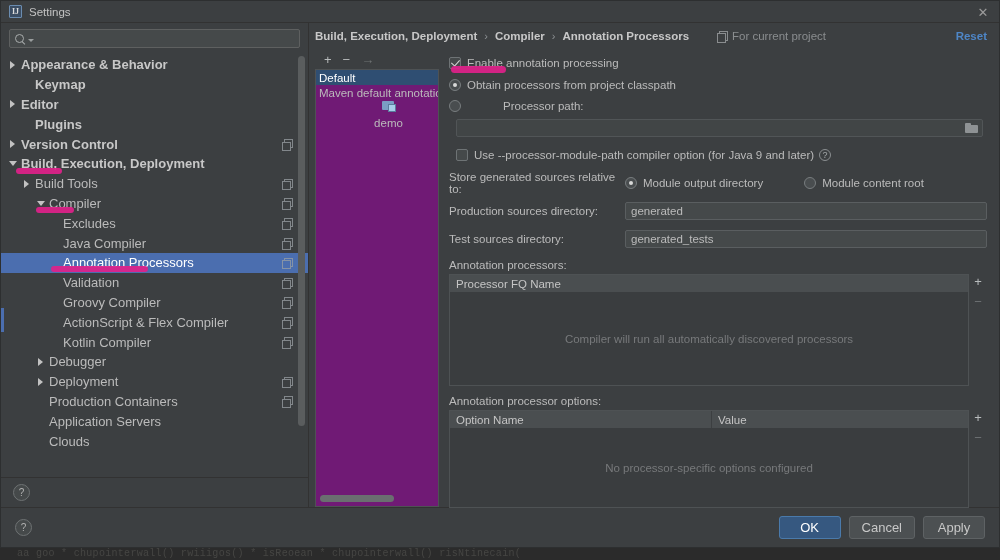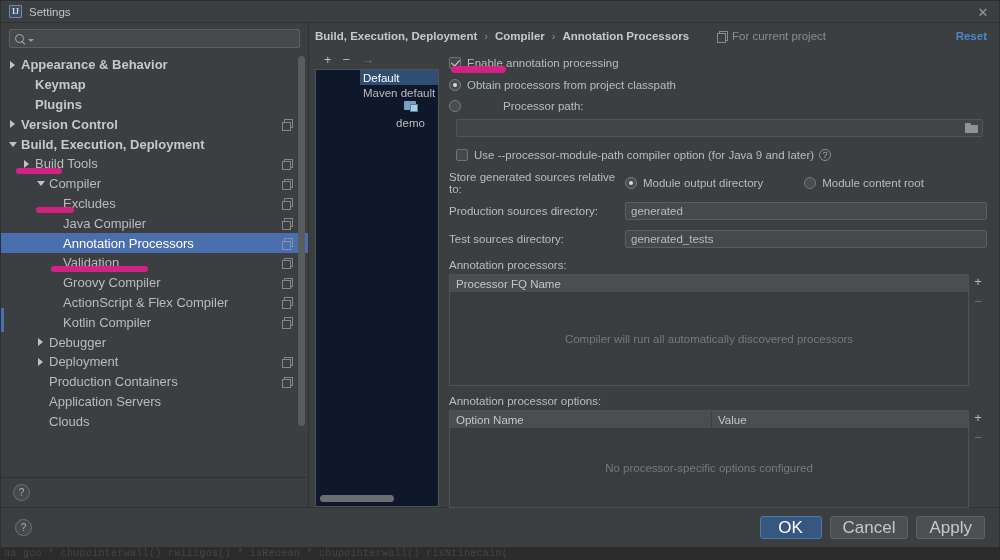--- a/index.html
+++ b/index.html
@@ -12,21 +12,21 @@
     color: #bbbbbb;
     -webkit-font-smoothing: antialiased;
   }
 
   
   #desktop-bg {
     position: absolute; inset: 0;
     background: #2b2b2b;
   }
   #bg-code-line {
-    position: absolute; left: 4px; right: 0; top: 548px; height: 12px;
+    position: absolute; left: 17px; right: 0; top: 548px; height: 12px;
     color: #5b5b57; font-family: "Liberation Mono", monospace; font-size: 10px;
     white-space: nowrap; overflow: hidden; opacity: .55;
     letter-spacing: .3px;
   }
   #bg-gutter {
     position: absolute; left:0; top:546px; width:1000px; height:14px;
     border-top:1px solid #3a3a38;
   }
 
   
@@ -200,23 +200,23 @@
     display: flex; flex-direction: column;
     margin-right: 10px;
   }
   #profile-toolbar {
     height: 20px; display: flex; align-items: center; gap: 11px;
     padding-left: 9px;
   }
   .tb-btn { color: #b8bcbd; font-size: 13px; line-height: 1; cursor: pointer; }
   .tb-btn.disabled { color: #6f7374; }
   #profile-list-box {
-    flex: 1 1 auto; background: #0f172a;
+    flex: 1 1 auto; background: #701a75;
     border: 1px solid #4e5254;
-    position: relative; overflow: hidden; padding-left: 44px;
+    position: relative; overflow: hidden;
   }
   .profile-item {
     height: 15px; display: flex; align-items: center;
     padding-left: 3px; font-size: 11.5px; color: #bbbbbb; white-space: nowrap;
   }
   .profile-item.selected { background: #2f4e72; color: #ffffff; }
   .profile-child {
     height: 17px; display: flex; align-items: center; gap: 4px;
     padding-left: 23px; font-size: 11.5px; color: #bbbbbb; flex-direction: column;
   }
@@ -320,21 +320,21 @@
   #footer {
     height: 40px; flex: 0 0 40px;
     display: flex; align-items: center; justify-content: flex-end;
     padding: 0 14px; gap: 8px;
     border-top: 1px solid #323232;
     background: #3c3f41;
   }
   .dlg-btn {
     min-width: 62px; height: 23px; padding: 0 12px;
     border-radius: 3px; border: 1px solid #5e6264;
-    background: #4c5052; color: #c8c8c8; font-size: 17px;
+    background: #4c5052; color: #c8c8c8; font-size: 13px;
     display: flex; align-items: center; justify-content: center; cursor: pointer;
   }
   .dlg-btn.primary { background: #365880; border-color: #4a7aab; color: #ffffff; }
   #footer-help {
     position: absolute; left: 14px; bottom: 11px;
     width: 17px; height: 17px; border-radius: 50%;
     border: 1px solid #6e7273; background: #45494a;
     display:flex; align-items:center; justify-content:center;
     font-size: 10px; color: #b0b0b0; cursor:pointer;
   }
@@ -377,20 +377,26 @@
             <div class="tree-item bold" style="padding-left: 6px;">
               <span class="tree-arrow collapsed">
                 <i></i>
               </span>
               <span class="tree-label" style="margin-left: 3px;">Appearance &amp; Behavior</span>
             </div>
             <div class="tree-item bold" style="padding-left: 20px;">
               <span class="tree-arrow "></span>
               <span class="tree-label" style="margin-left: 3px;">Keymap</span>
             </div>
+            <div class="tree-item bold" style="padding-left: 6px;">
+              <span class="tree-arrow collapsed">
+                <i></i>
+              </span>
+              <span class="tree-label" style="margin-left: 3px;">Editor</span>
+            </div>
             <div class="tree-item bold" style="padding-left: 20px;">
               <span class="tree-arrow "></span>
               <span class="tree-label" style="margin-left: 3px;">Plugins</span>
             </div>
             <div class="tree-item bold" style="padding-left: 6px;">
               <span class="tree-arrow collapsed">
                 <i></i>
               </span>
               <span class="tree-label" style="margin-left: 3px;">Version Control</span>
               <span class="copy-badge"></span>

